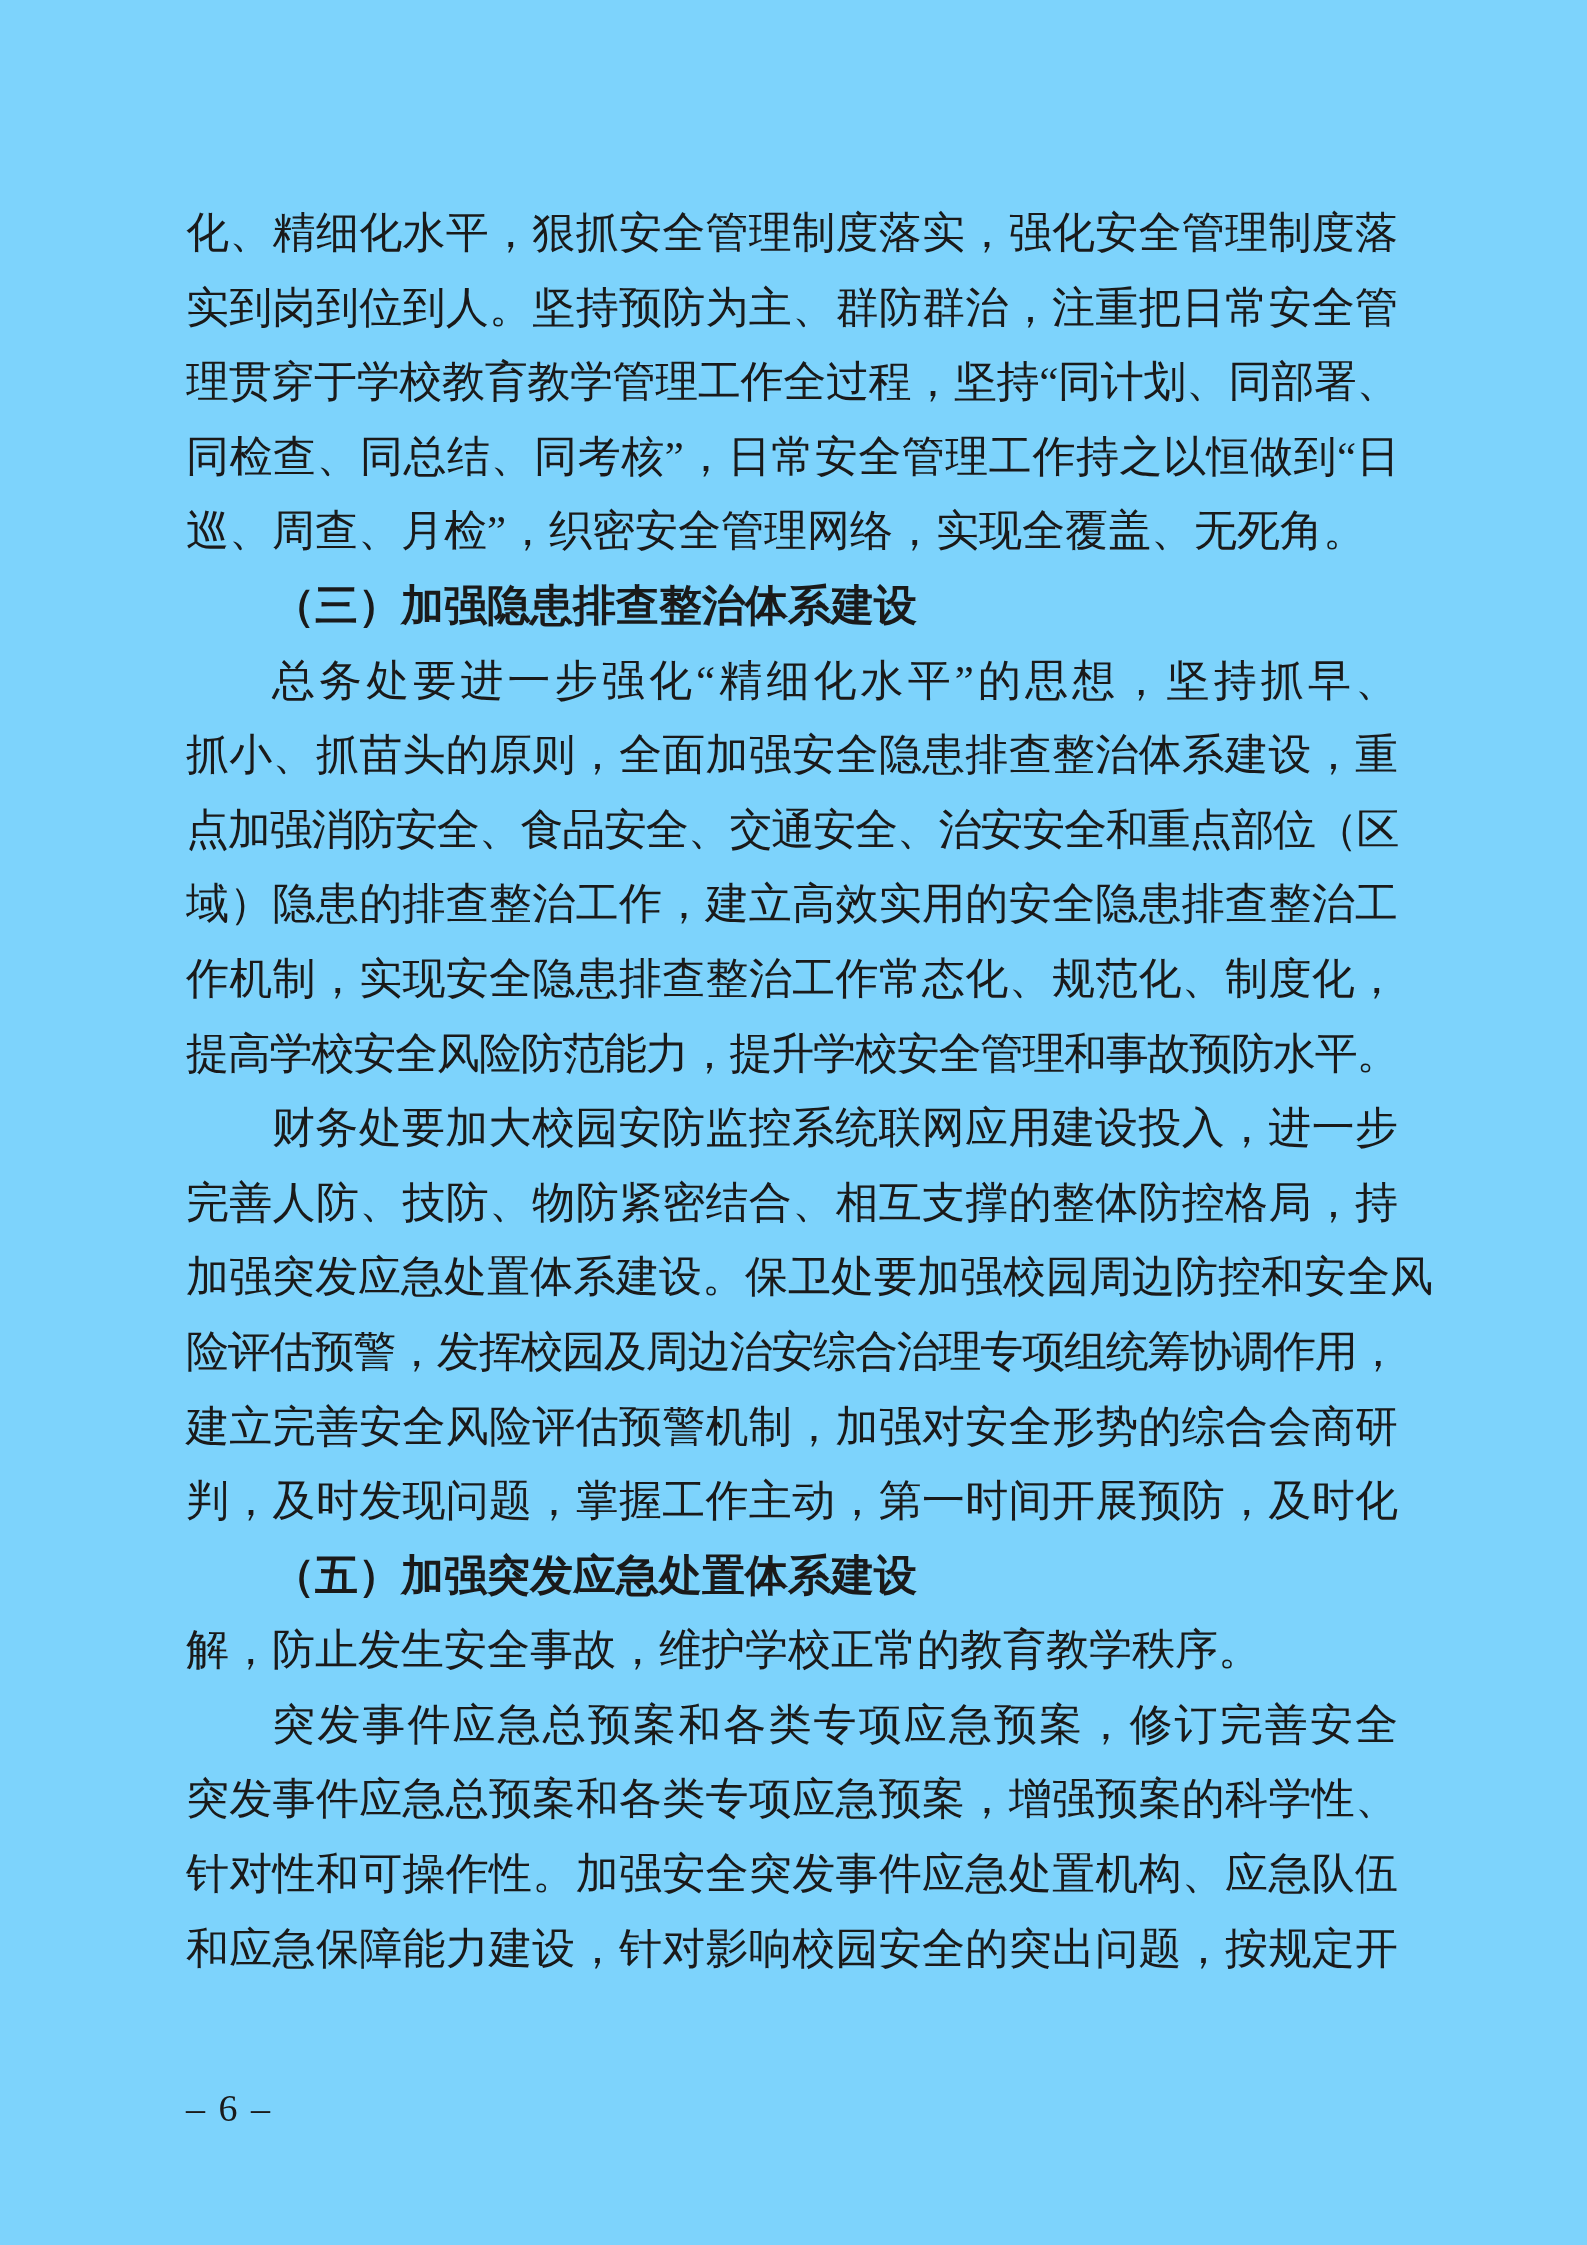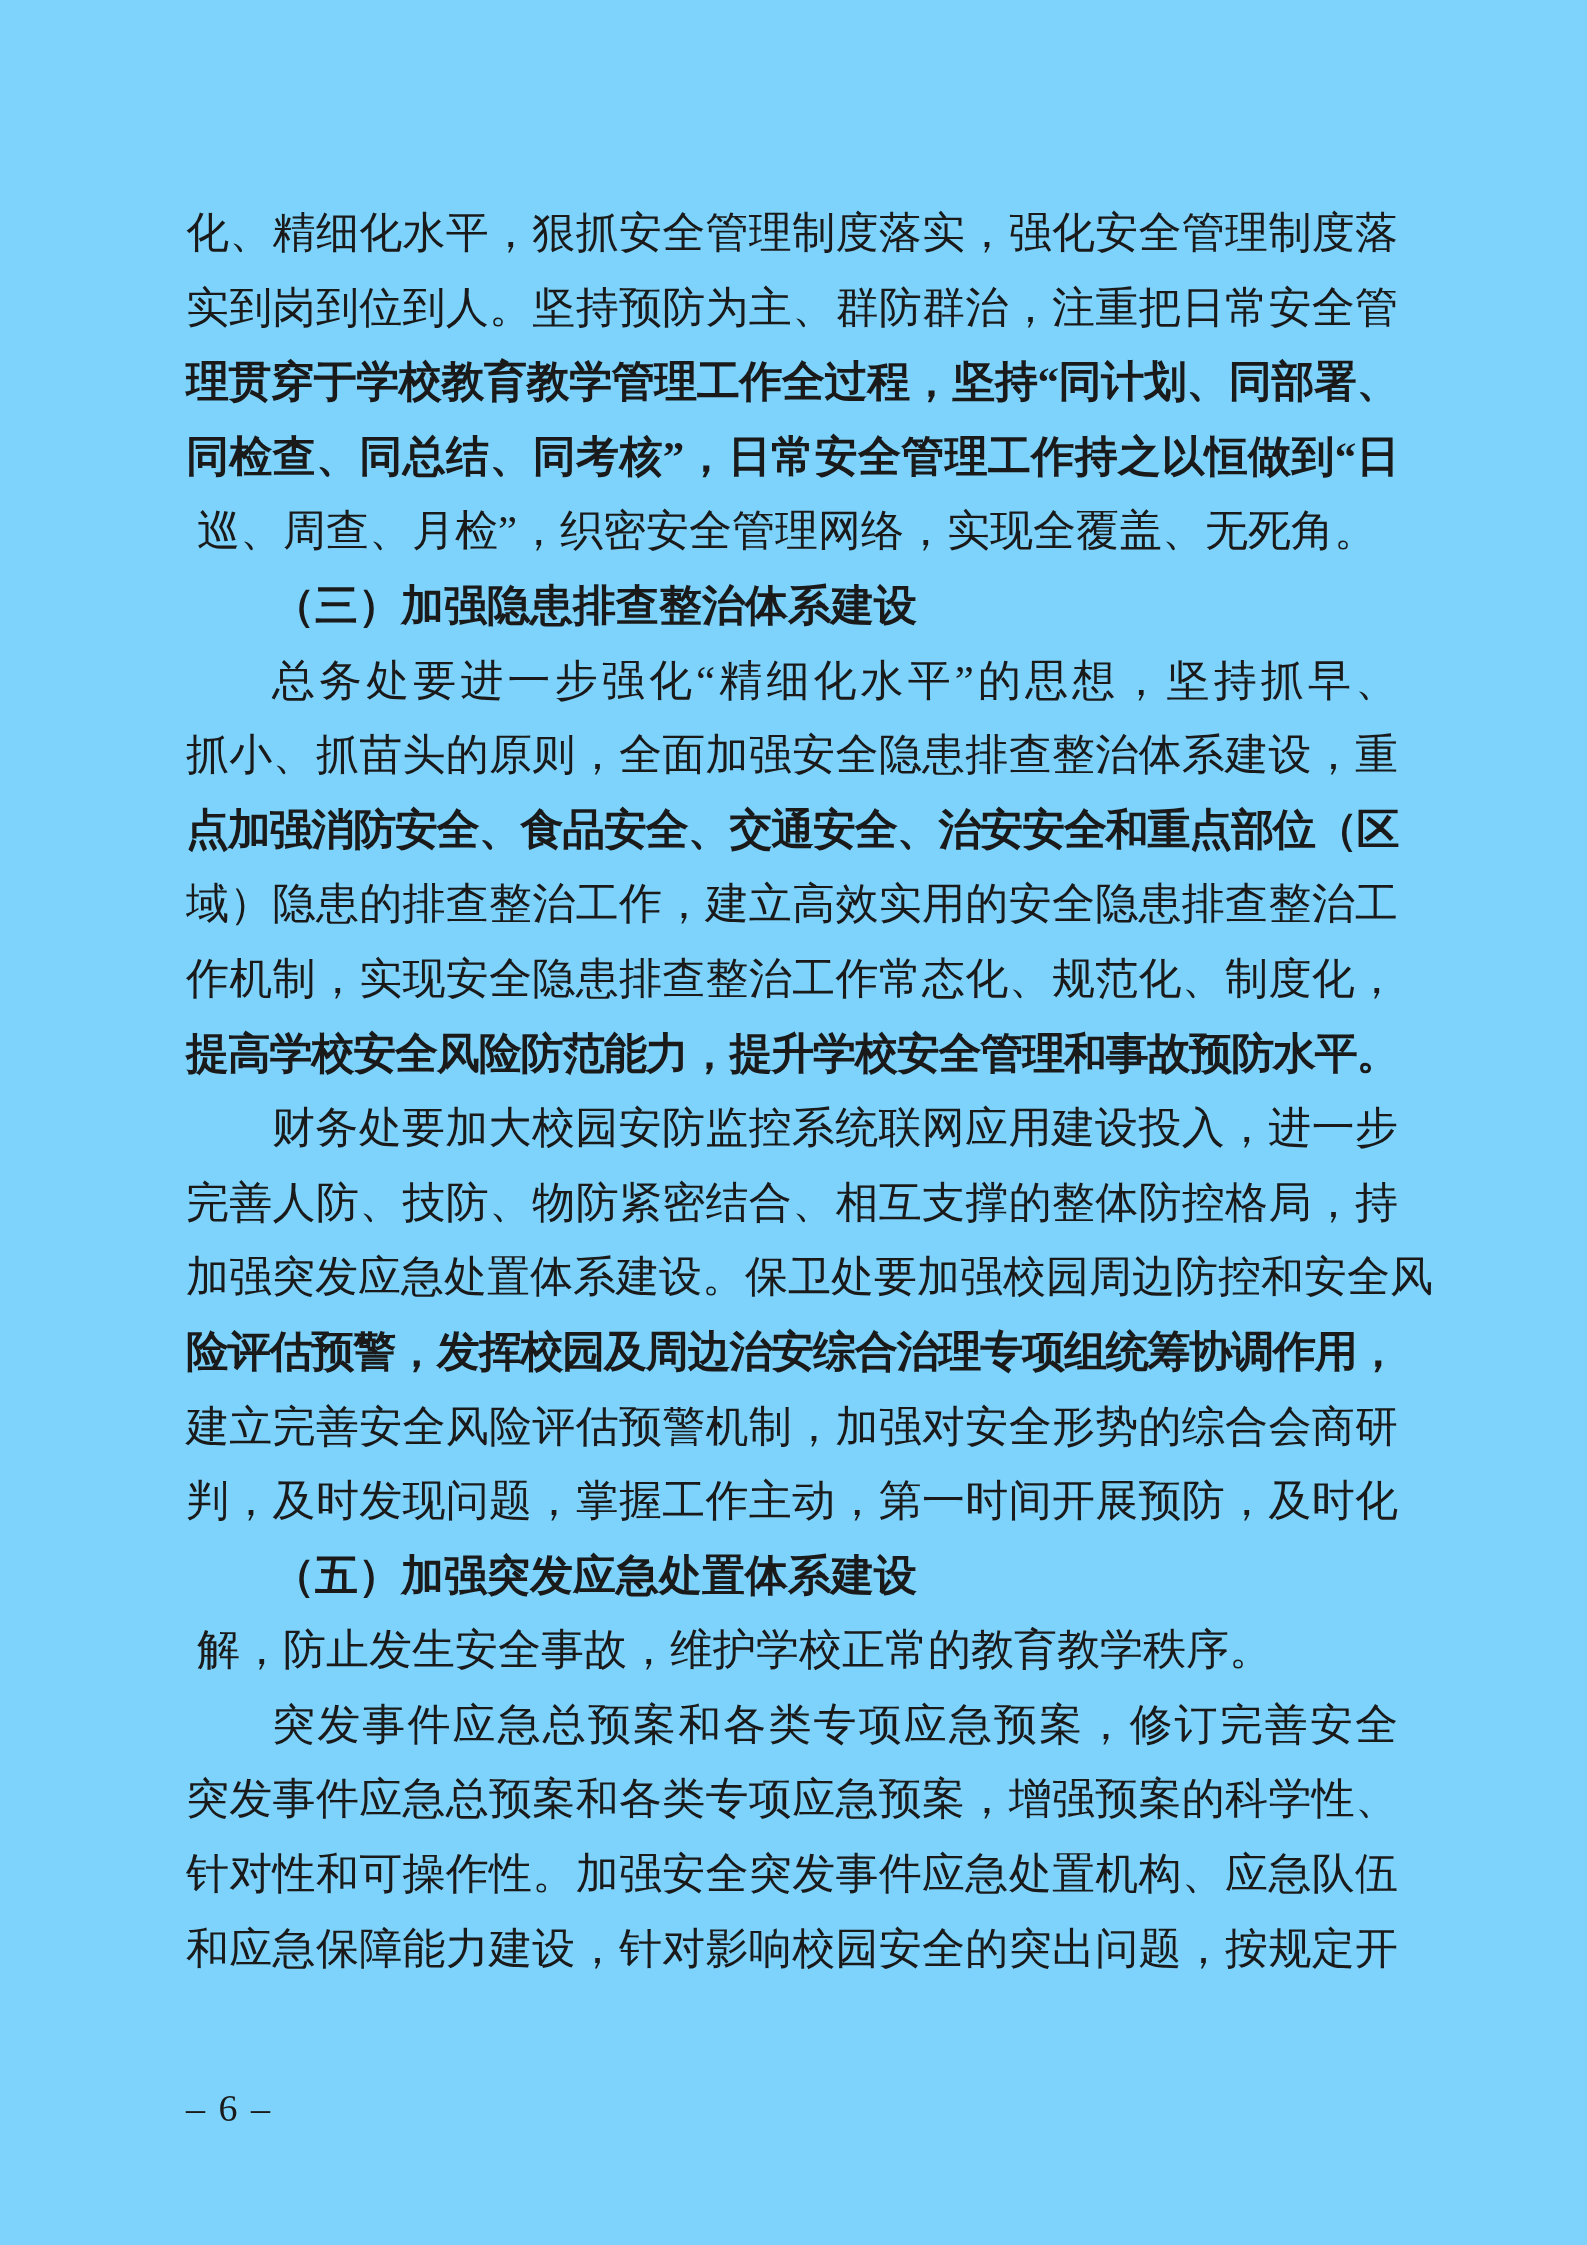--- a/index.html
+++ b/index.html
@@ -24,26 +24,25 @@
     height: 74.6px;
     white-space: nowrap;
     overflow: visible;
   }
   
   .j {
     text-align: justify;
     text-align-last: justify;
   }
   
-  .c { letter-spacing: -1.6px; font-weight: bold; }
+  .c { letter-spacing: -1.6px; }
   
   .end {
     text-align: left;
     text-align-last: left;
-    margin-left: 11px;
   }
   
   .first { padding-left: 86px; }
   
   .h {
     padding-left: 86px;
     font-weight: bold;
     text-align: left;
     text-align-last: left;
   }

